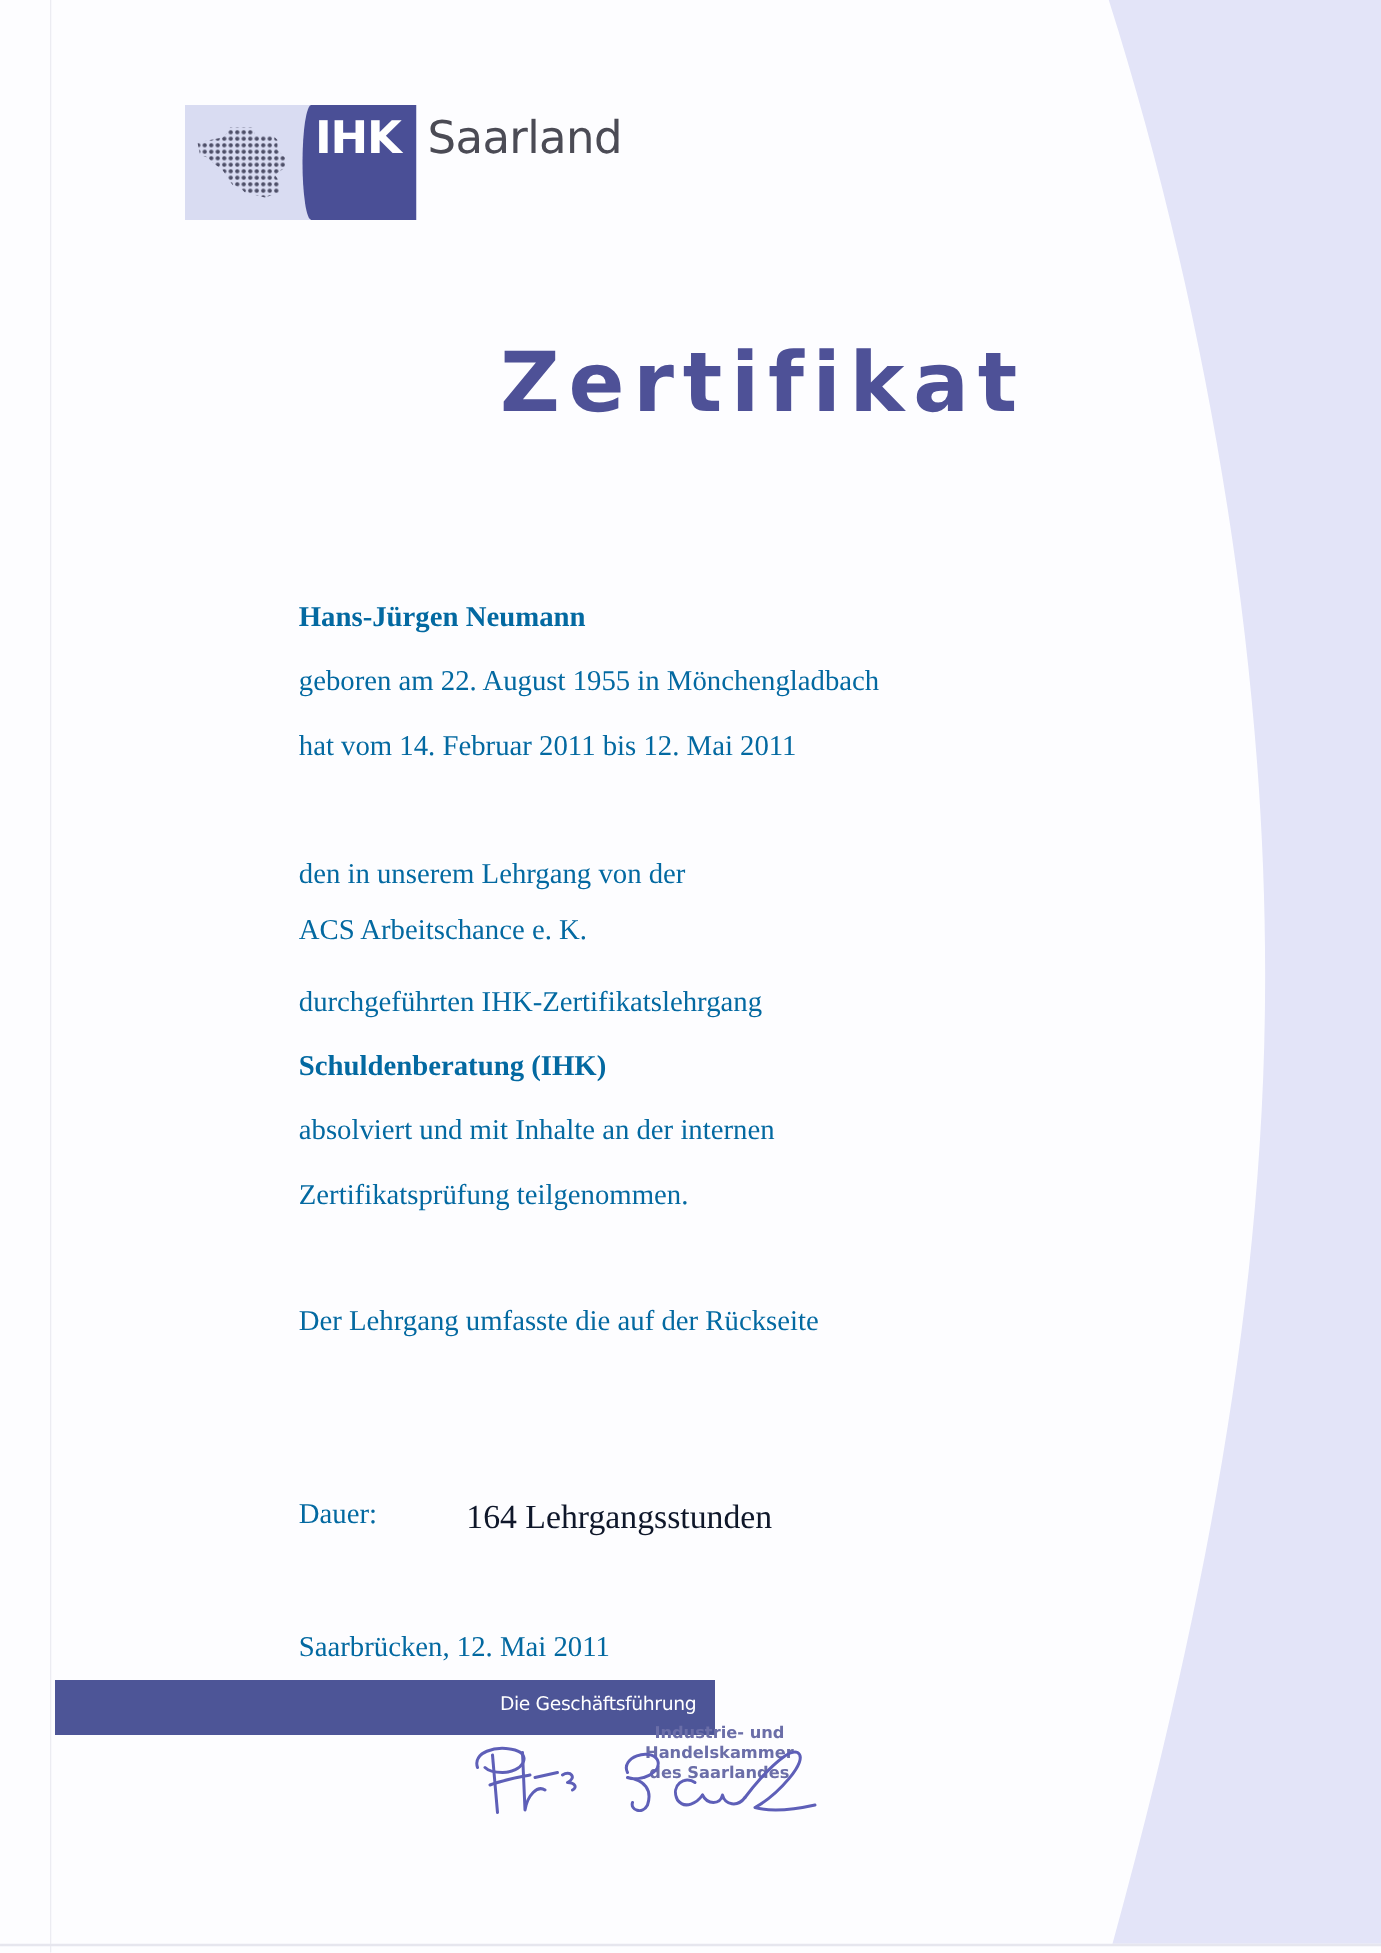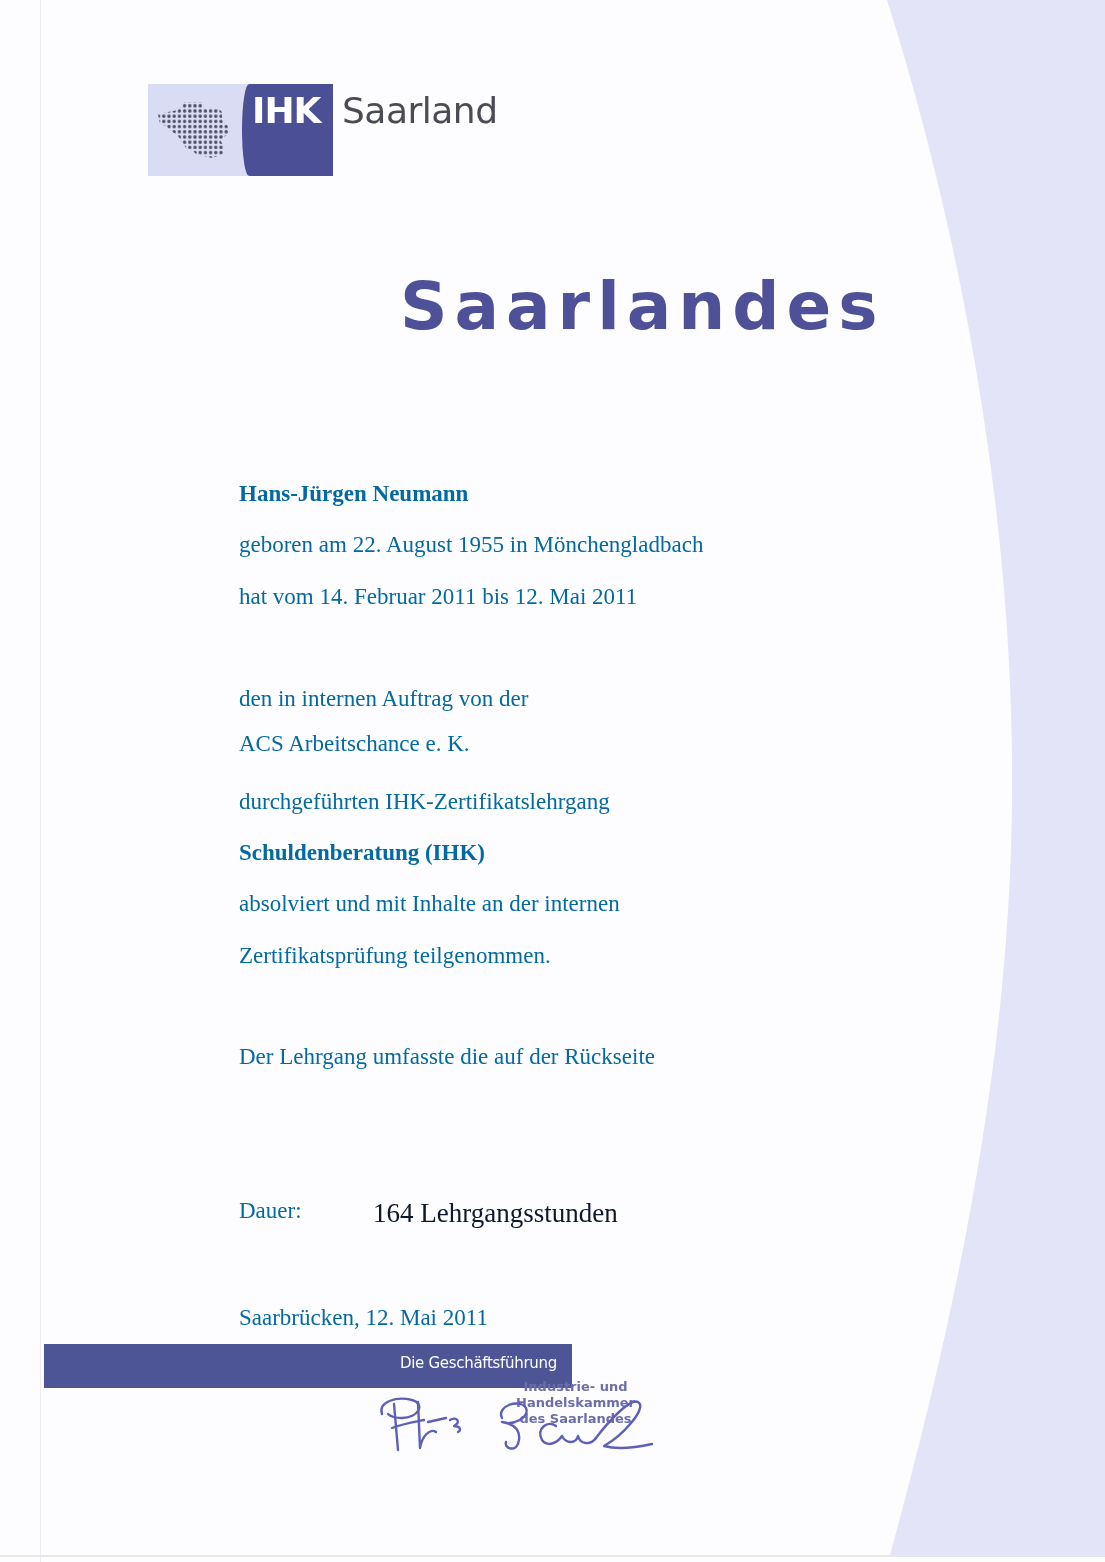--- a/index.html
+++ b/index.html
@@ -76,27 +76,27 @@
         </defs>
         <path d="M28 4 L46 4 L48 10 L62 10 L66 14 L66 22 L72 28 L72 36 L64 42 L68 48 L68 56 L56 60 L48 58 L40 56 L36 52 L30 50 L26 44 L22 38 L14 32 L10 28 L4 26 L2 16 L12 14 L22 12 L26 8 Z" fill="url(#dots)"></path>
       </svg>
     </div>
     <div class="logo-ihk-box">
       <span class="logo-ihk-text">IHK</span>
     </div>
     <span class="logo-region">Saarland</span>
   </div>
 
-  <div class="title">Saarlandes</div>
+  <div class="title">Zertifikat</div>
 
   <div class="body-text bold l1">Hans-Jürgen Neumann</div>
   <div class="body-text l2">geboren am 22. August 1955 in Mönchengladbach</div>
   <div class="body-text l3">hat vom 14. Februar 2011 bis 12. Mai 2011</div>
 
-  <div class="body-text l4">den in internen Auftrag von der</div>
+  <div class="body-text l4">den in unserem Lehrgang von der</div>
   <div class="body-text l5">ACS Arbeitschance e. K.</div>
   <div class="body-text l6">durchgeführten IHK-Zertifikatslehrgang</div>
   <div class="body-text bold l7">Schuldenberatung (IHK)</div>
   <div class="body-text l8">absolviert und mit Inhalte an der internen</div>
   <div class="body-text l9">Zertifikatsprüfung teilgenommen.</div>
 
   <div class="body-text l10">Der Lehrgang umfasste die auf der Rückseite</div>
 
   <div class="body-text l12">Dauer:</div>
   <div class="duration-value">164 Lehrgangsstunden</div>

